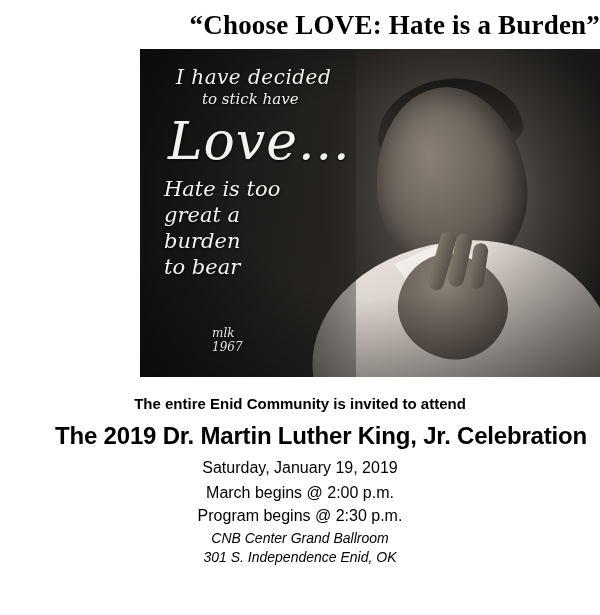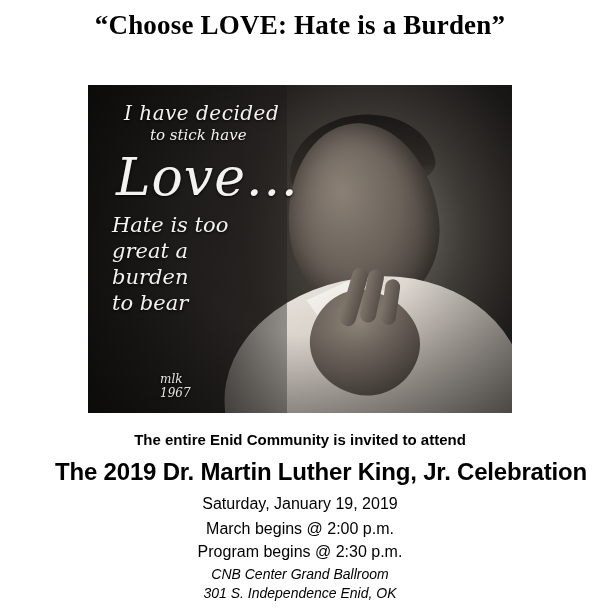--- a/index.html
+++ b/index.html
@@ -13,41 +13,40 @@
     font-family: "Liberation Sans", sans-serif;
     color: #000000;
     overflow: hidden;
   }
   .flyer {
     width: 600px;
     height: 615px;
     position: relative;
     display: flex;
     flex-direction: column;
-    align-items: center;
+    align-items: flex-end;
   }
   .headline {
     font-family: "Liberation Serif", serif;
     font-size: 27px;
     font-weight: bold;
     letter-spacing: 0.2px;
     text-align: center;
     margin-top: 10px;
     margin-bottom: 8px;
     white-space: nowrap;
   }
 
   
   .photo-wrap {
-    width: 424px;
+    width: 460px;
     height: 328px;
     position: relative;
     overflow: hidden;
     background: #2a2a2a;
-    margin-top: 36px;
   }
   .photo {
     position: absolute;
     inset: 0;
     background:
       radial-gradient(ellipse 150px 190px at 72% 44%, #6e6a66 0%, #48443f 48%, #2b2825 100%),
       linear-gradient(115deg, #4a4742 0%, #35322e 40%, #232120 100%);
   }
   
   .photo-left-shade {
@@ -127,21 +126,21 @@
   }
   .q-l1 { font-size: 20px; letter-spacing: 0.5px; margin-left: 18px; }
   .q-l2 { font-size: 15px; margin-left: 44px; margin-top: 4px; }
   .q-love { font-size: 52px; margin-left: 10px; margin-top: 6px; letter-spacing: 1px; }
   .q-l3 { font-size: 21px; margin-left: 6px; margin-top: 10px; }
   .q-l4 { font-size: 21px; margin-left: 6px; margin-top: 4px; }
   .q-l5 { font-size: 21px; margin-left: 6px; margin-top: 4px; }
   .q-l6 { font-size: 21px; margin-left: 6px; margin-top: 4px; }
   .sig {
     position: absolute;
-    left: 72px; top: 288px;
+    left: 72px; top: 278px;
     color: #e7e4e0;
     font-family: "DejaVu Serif", serif;
     font-style: italic;
     font-size: 12px;
     line-height: 1.15;
     text-shadow: 0 1px 3px rgba(0,0,0,0.9);
   }
 
   
   .text-block {

